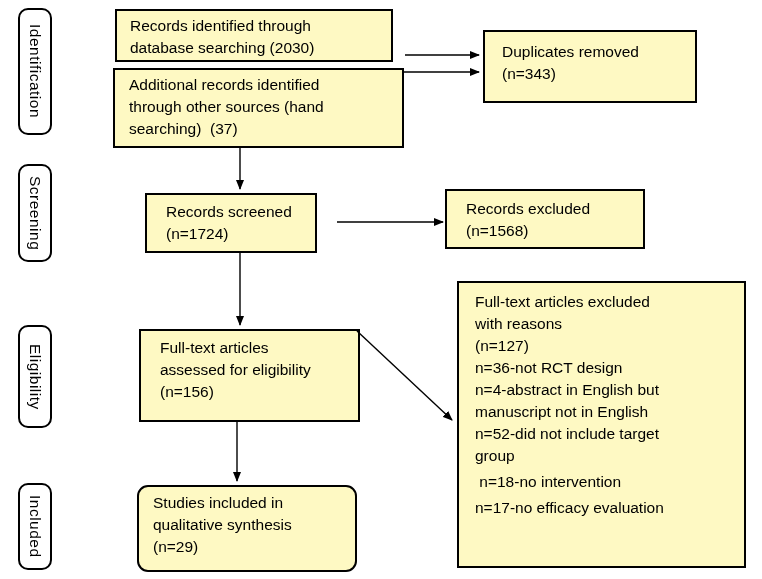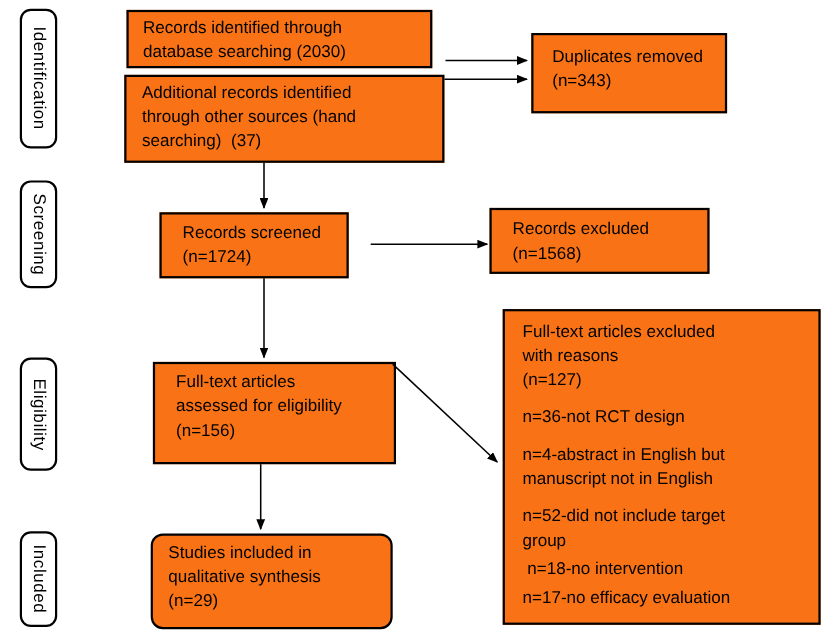--- a/index.html
+++ b/index.html
@@ -30,38 +30,38 @@
   .stage .vtext {
     writing-mode: vertical-rl;
     text-orientation: mixed;
     white-space: nowrap;
     letter-spacing: 0.5px;
   }
   .box {
     position: absolute;
     border: 2px solid #000;
     box-sizing: border-box;
-    background: #f97316;
+    background: #fef9c3;
     line-height: 22px;
   }
   .box .line {
     white-space: pre-wrap;
   }
-  .box .line.gap { margin-top: 12px; }
+  .box .line.gap { margin-top: 0; }
   .box .line.gap-sm { margin-top: 4px; }
 
   
   #stage-identification { left: 18px; top: 8px;   width: 34px; height: 127px; }
   #stage-screening      { left: 18px; top: 164px; width: 34px; height: 98px;  }
   #stage-eligibility    { left: 18px; top: 325px; width: 34px; height: 103px; }
   #stage-included       { left: 18px; top: 483px; width: 34px; height: 87px;  }
 
   #box-records-identified { left: 115px; top: 9px;   width: 278px; height: 53px;  padding: 4px 10px 4px 13px; }
   #box-additional-records { left: 113px; top: 68px;  width: 291px; height: 80px;  padding: 4px 10px 4px 14px; }
-  #box-duplicates-removed { left: 483px; top: 30px;  width: 178px; height: 73px;  padding: 9px 10px 4px 17px; }
+  #box-duplicates-removed { left: 483px; top: 30px;  width: 214px; height: 73px;  padding: 9px 10px 4px 17px; }
   #box-records-screened   { left: 145px; top: 193px; width: 172px; height: 60px;  padding: 6px 10px 4px 19px; }
   #box-records-excluded   { left: 445px; top: 189px; width: 200px; height: 60px;  padding: 7px 10px 4px 19px; }
   #box-fulltext-assessed  { left: 139px; top: 329px; width: 221px; height: 93px;  padding: 6px 10px 4px 19px; }
   #box-fulltext-excluded  { left: 457px; top: 281px; width: 289px; height: 287px; padding: 8px 10px 4px 16px; }
   #box-studies-included   { left: 137px; top: 485px; width: 220px; height: 87px;  padding: 5px 10px 4px 14px; border-radius: 11px; }
 
   #arrow-layer {
     position: absolute;
     left: 0; top: 0;
     width: 762px; height: 579px;

